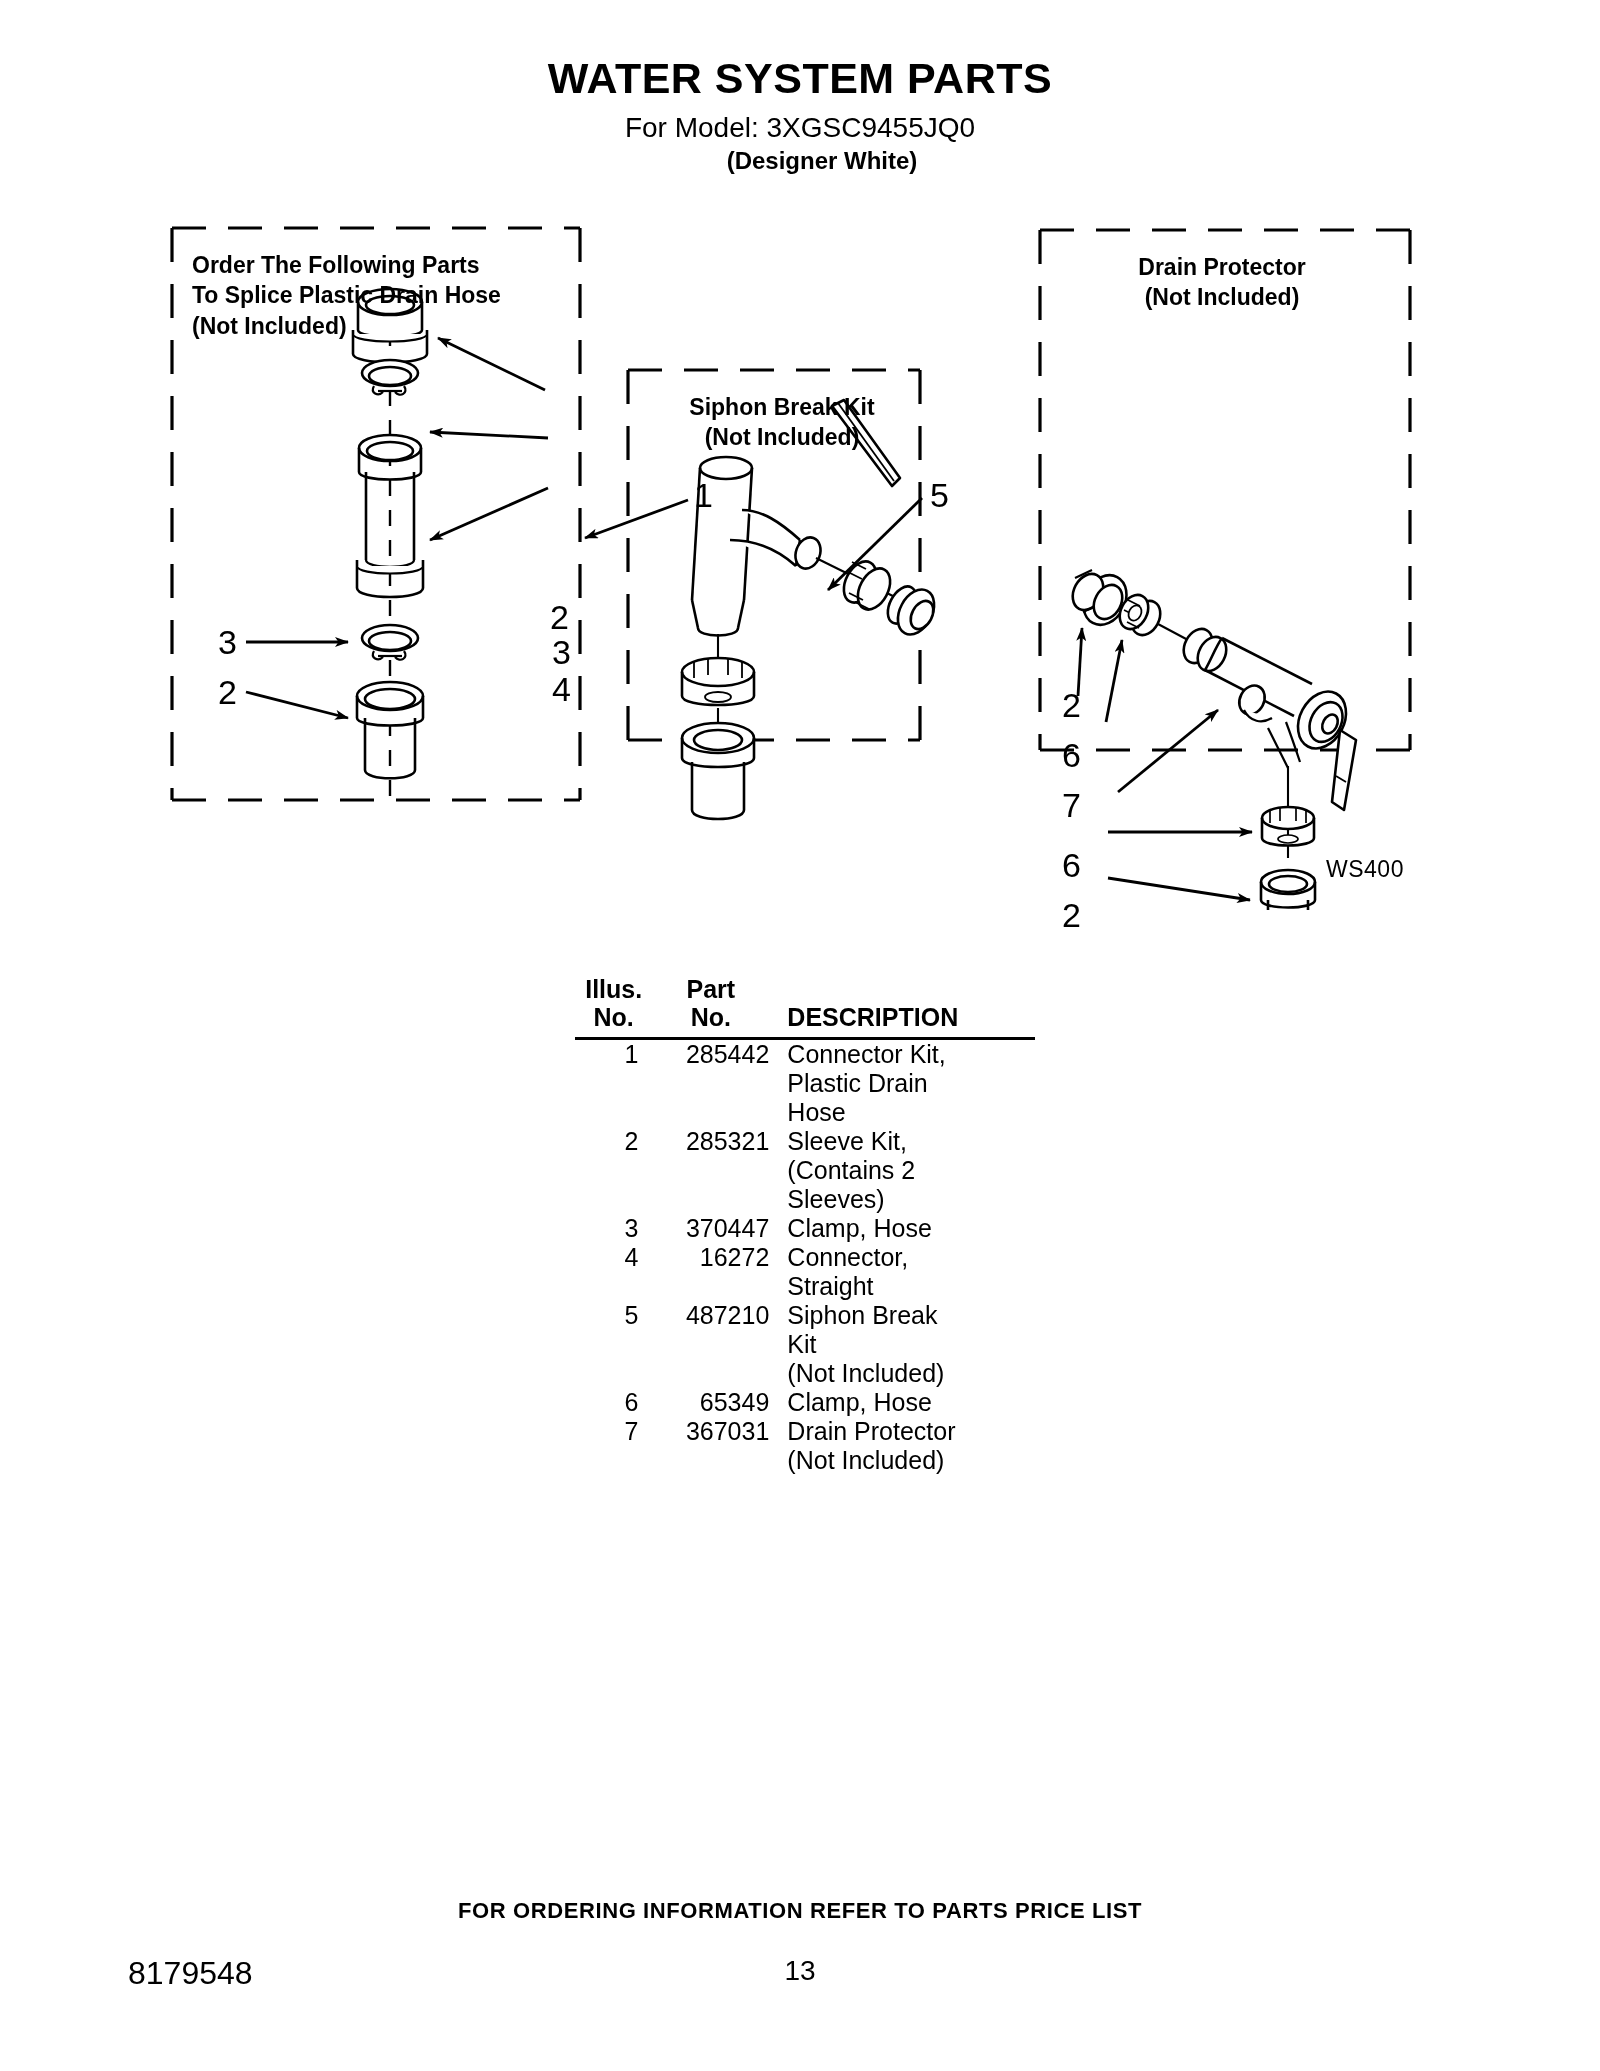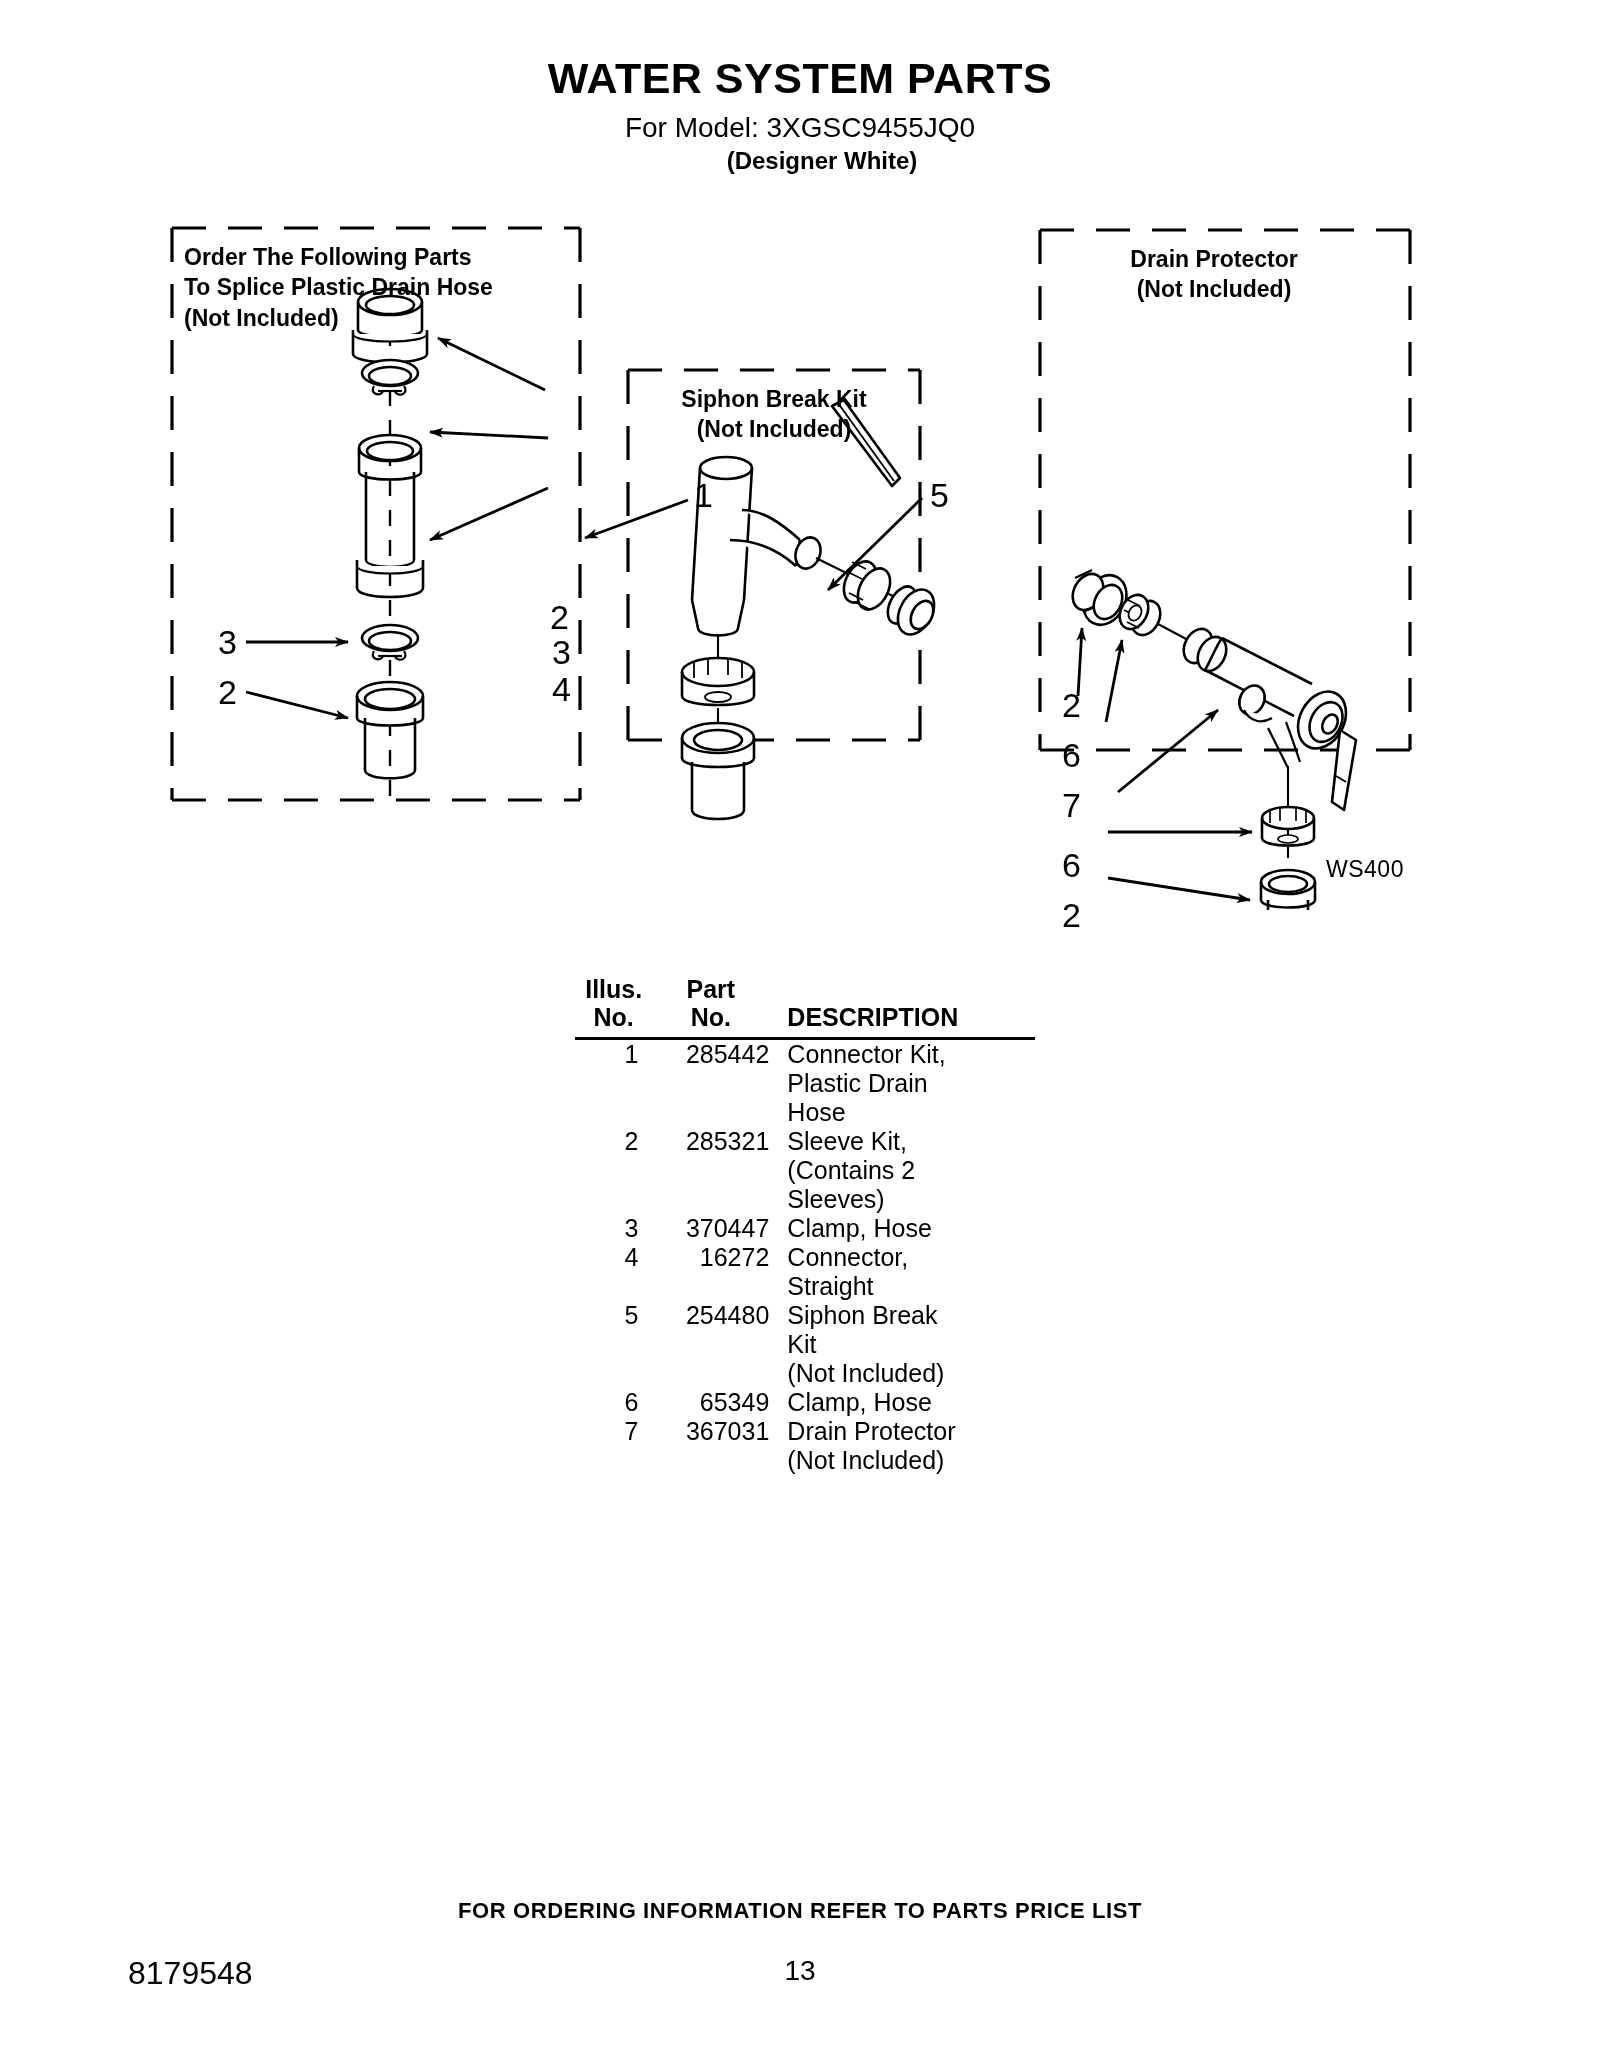--- a/index.html
+++ b/index.html
@@ -59,21 +59,21 @@
     top: 0;
     left: 0;
   }
 
   .panel-title {
     position: absolute;
     font-size: 23px;
     font-weight: bold;
     line-height: 1.32;
     white-space: pre-line;
-    margin: 4px;
+    margin: 12px;
   }
   #panel-title-splice {
     left: 180px;
     top: 28px;
     text-align: left;
   }
   #panel-title-siphon {
     left: 640px;
     top: 170px;
     width: 260px;
@@ -493,21 +493,21 @@
         <td class="col-desc">Clamp, Hose</td>
       </tr>
       <tr>
         <td class="col-illus">4</td>
         <td class="col-part">16272</td>
         <td class="col-desc">Connector,
 Straight</td>
       </tr>
       <tr>
         <td class="col-illus">5</td>
-        <td class="col-part">254480</td>
+        <td class="col-part">487210</td>
         <td class="col-desc">Siphon Break
 Kit
 (Not Included)</td>
       </tr>
       <tr>
         <td class="col-illus">6</td>
         <td class="col-part">65349</td>
         <td class="col-desc">Clamp, Hose</td>
       </tr>
       <tr>

